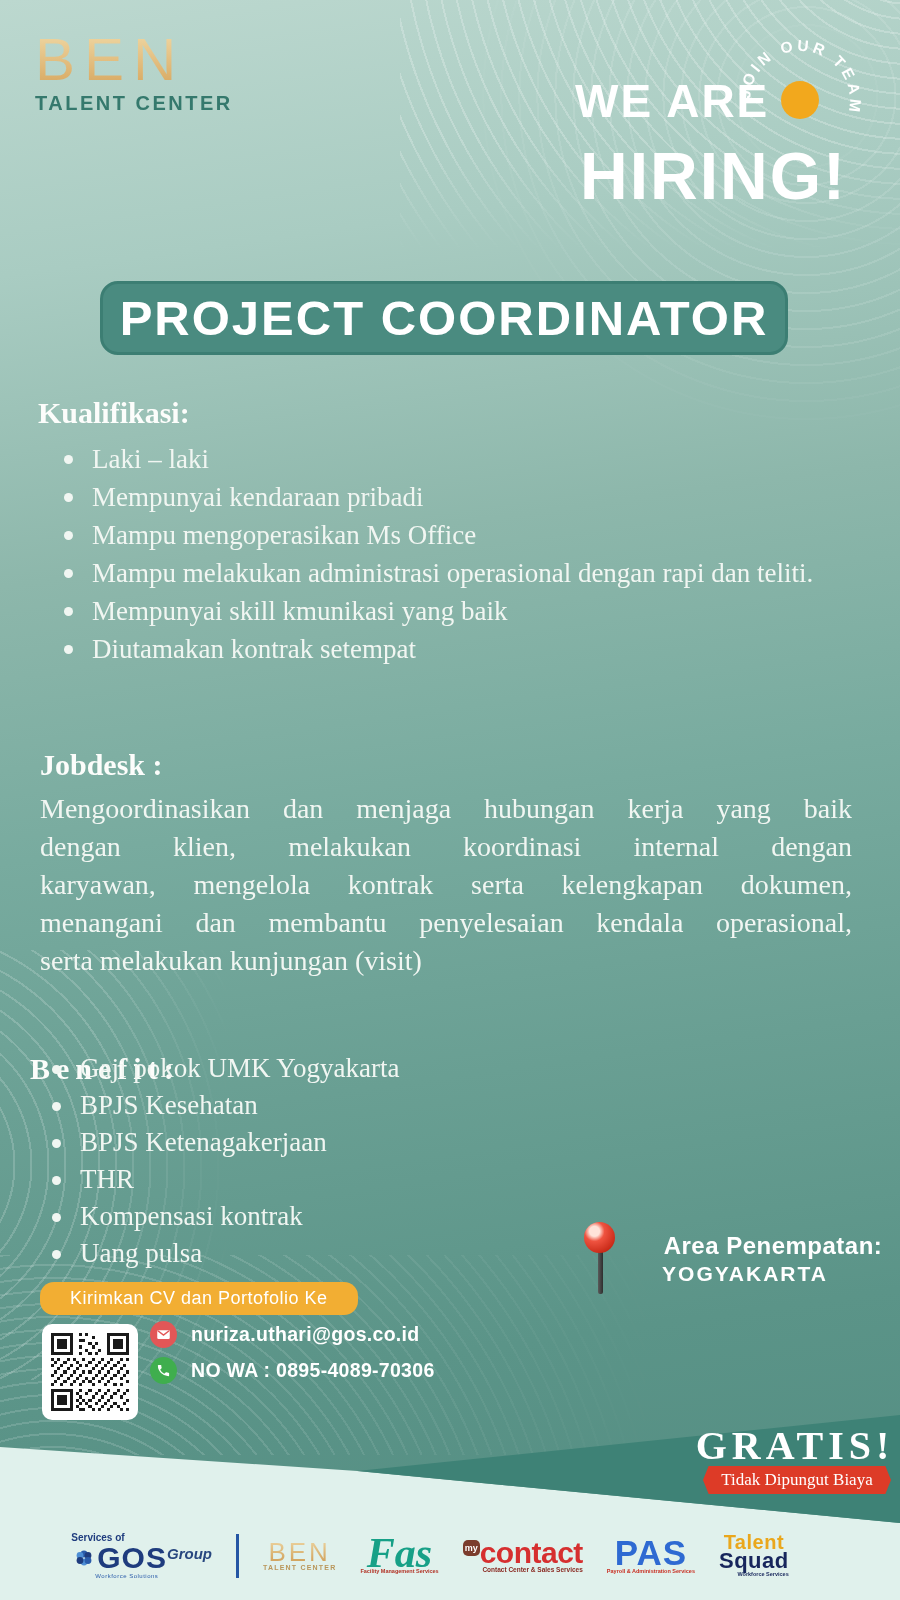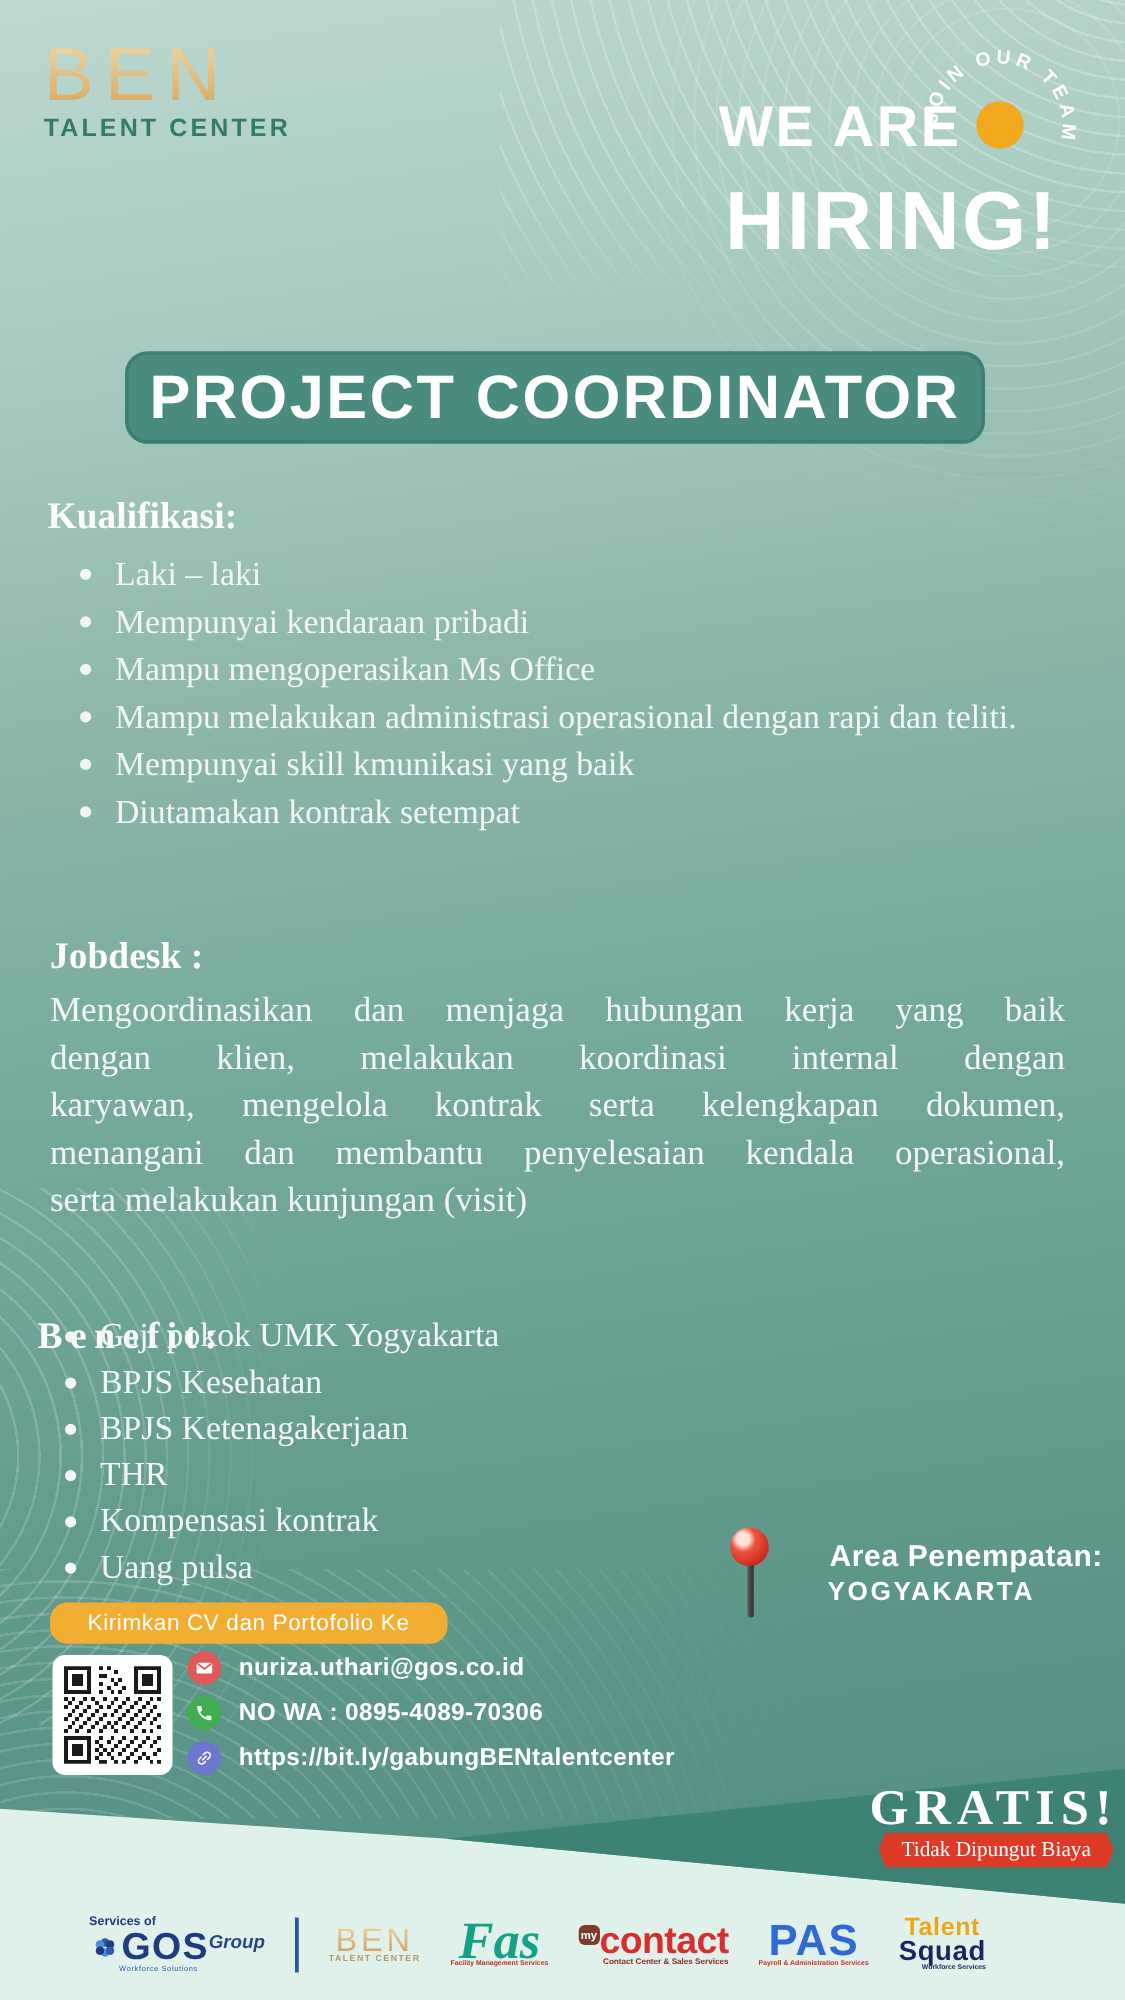--- a/index.html
+++ b/index.html
@@ -214,28 +214,20 @@
       <span class="c-text">nuriza.uthari@gos.co.id</span>
     </div>
     <div class="c-row">
       <span class="c-icon ci-wa">
         <svg viewBox="0 0 24 24" fill="#fff">
             <path d="M6.62 10.79a15.05 15.05 0 0 0 6.59 6.59l2.2-2.2a1 1 0 0 1 1.01-.24c1.12.37 2.33.57 3.58.57a1 1 0 0 1 1 1V20a1 1 0 0 1-1 1A17 17 0 0 1 3 4a1 1 0 0 1 1-1h3.5a1 1 0 0 1 1 1c0 1.25.2 2.46.57 3.58a1 1 0 0 1-.25 1.01l-2.2 2.2z"></path>
           </svg>
       </span>
       <span class="c-text">NO WA : 0895-4089-70306</span>
     </div>
-    <div class="c-row">
-      <span class="c-icon ci-link">
-        <svg viewBox="0 0 24 24" fill="#fff" style="transform:rotate(-45deg)">
-            <path d="M3.9 12c0-1.7 1.4-3.1 3.1-3.1h4V7H7c-2.8 0-5 2.2-5 5s2.2 5 5 5h4v-1.9H7c-1.7 0-3.1-1.4-3.1-3.1zM8 13h8v-2H8v2zm9-6h-4v1.9h4c1.7 0 3.1 1.4 3.1 3.1s-1.4 3.1-3.1 3.1h-4V17h4c2.8 0 5-2.2 5-5s-2.2-5-5-5z"></path>
-          </svg>
-      </span>
-      <span class="c-text">https://bit.ly/gabungBENtalentcenter</span>
-    </div>
   </div>
 
   <div class="band-pale"></div>
   <div class="band-wedge"></div>
   <div class="gratis">GRATIS!</div>
   <div class="ribbon">
     <span>Tidak Dipungut Biaya</span>
   </div>
 
   <div class="footer">

